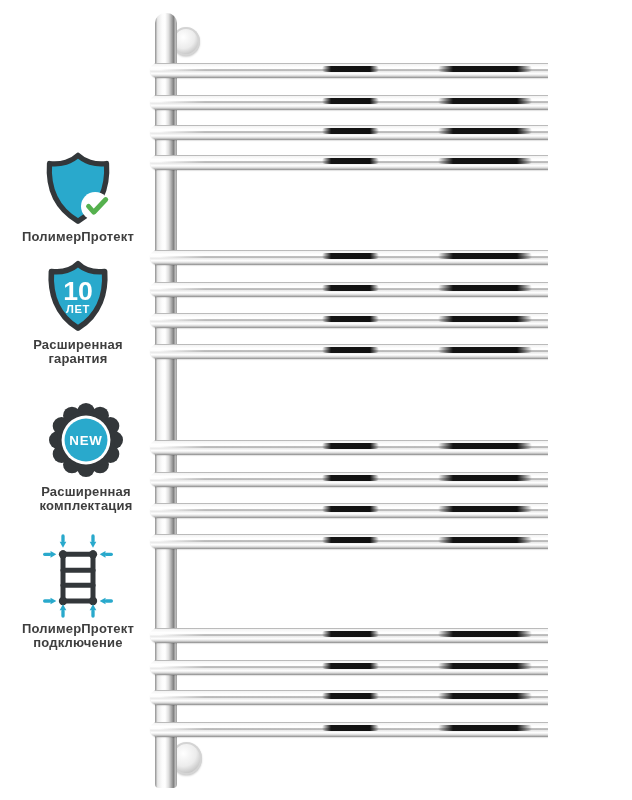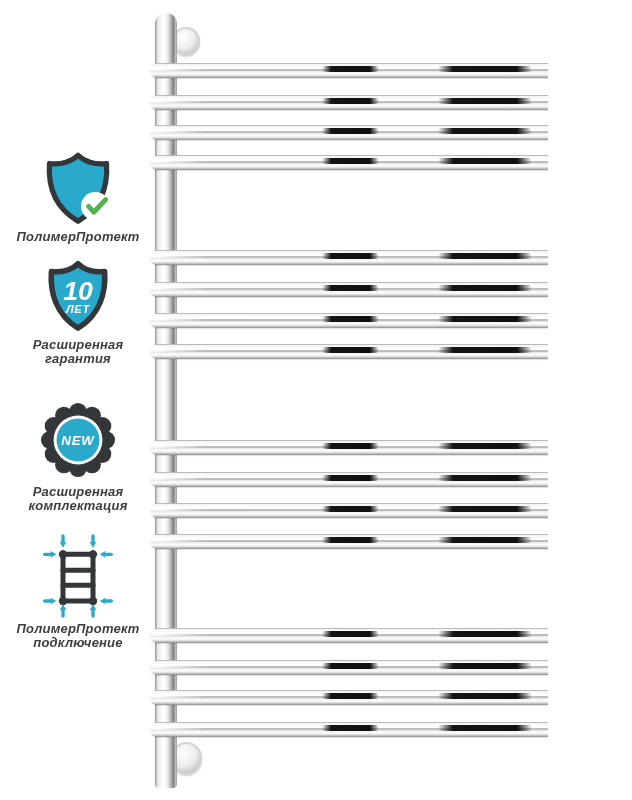--- a/index.html
+++ b/index.html
@@ -1,31 +1,30 @@
 <!DOCTYPE html>
 <html style="--accent: #29a9cc; --green: #55b14e; --dark: #33373a; --label: #3e3e3e; --bg: #ffffff;"><head>
 <meta charset="utf-8">
 <style>
   html,body { margin:0; padding:0; background:#fff; }
   .canvas {
     position:relative; width:548px; height:800px; overflow:hidden;
     background:var(--bg,#ffffff);
     font-family:"Liberation Sans", sans-serif;
-    font-style:italic;
   }
 
   
   .feature { position:absolute; left:0; width:156px; display:flex; flex-direction:column; align-items:center; }
   .feature-label {
     font-size:13px; line-height:14px; font-weight:bold; text-align:center;
     color:var(--label,#3e3e3e); width:148px; letter-spacing:.2px;
   }
   .f1 { top:150px; } .f1 .feature-label { margin-top:2px; }
   .f2 { top:257px; } .f2 .feature-label { margin-top:3px;text-align:center; }
-  .f3 { top:403px; } .f3 .feature-label { margin-top:8px; }
+  .f3 { top:403px;padding-left:8px; } .f3 .feature-label { margin-top:8px; }
   .f4 { top:534px; } .f4 .feature-label { margin-top:4px; }
 
   .fill-blue { fill:var(--accent,#29a9cc); }
   .fill-dark { fill:var(--dark,#33373a); }
   .stroke-dark { stroke:var(--dark,#33373a); }
   .stroke-blue { stroke:var(--accent,#29a9cc); }
   .fill-cyan-arrow { fill:var(--accent,#29a9cc); }
   .svg-white-text { fill:#ffffff; font-family:"Liberation Sans",sans-serif; font-weight:bold; }
 
   

